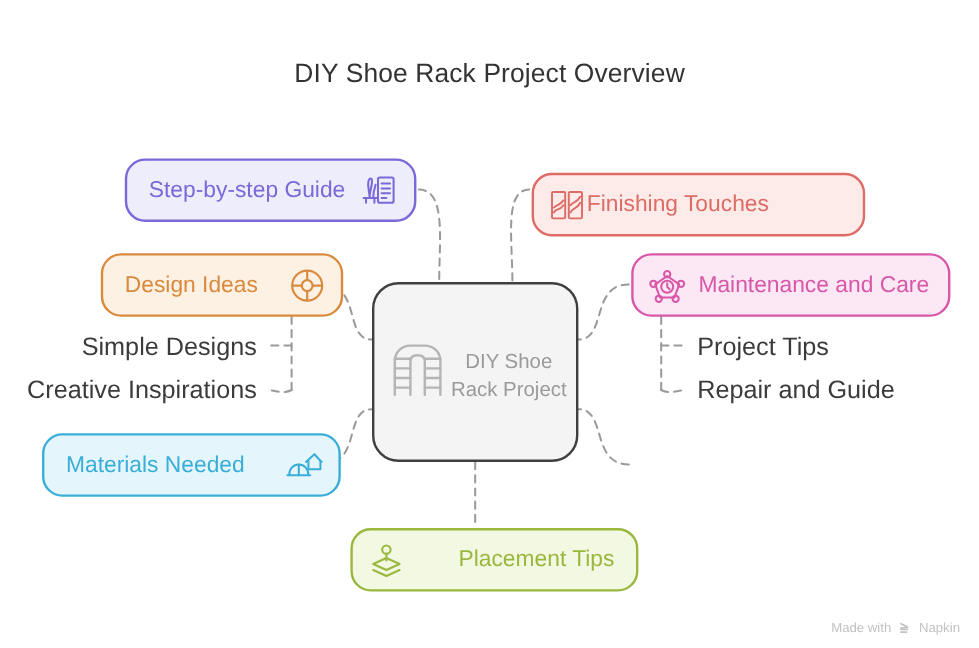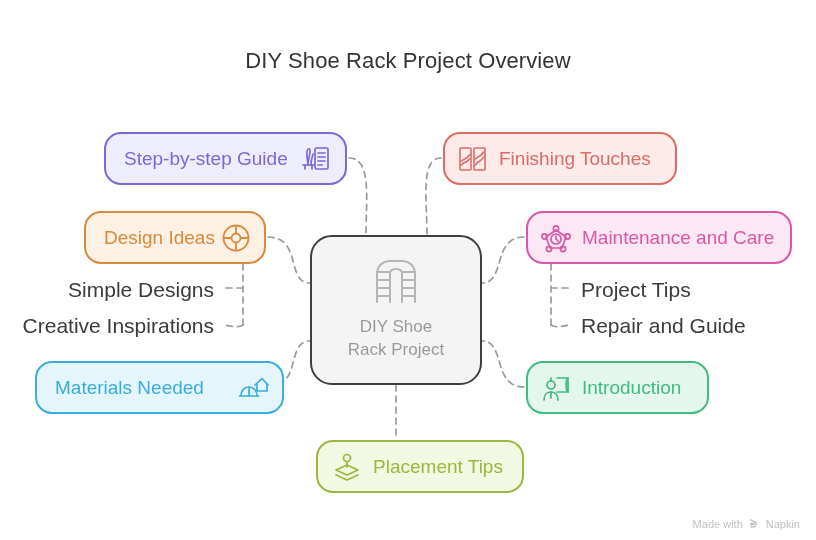--- a/index.html
+++ b/index.html
@@ -33,21 +33,21 @@
   .node .ic{display:flex;align-items:center;justify-content:center;flex:none;}
 
   
   #center-node{
     position:absolute;
     left:310px;top:235px;width:172px;height:150px;
     box-sizing:border-box;
     background:#f4f4f4;
     border:2px solid #3f3f3f;
     border-radius:22px;
-    display:flex;flex-direction:column;
+    display:flex;flex-direction:row;
     align-items:center;justify-content:center;
   }
   #center-node .ctext{
     margin-top:8px;
     text-align:center;
     font-size:17px;color:#9a9a9a;line-height:1.35;
   }
 
   .subitem{
     position:absolute;
@@ -122,21 +122,21 @@
         <rect x="16" y="5" width="13" height="21" rx="1.5"></rect>
         <path d="M19,10 H26 M19,14 H26 M19,18 H26 M19,22 H23"></path>
         <path d="M9,22 C9,16 7,13 8,8 C9,5 11,5 11,8 C11,13 9,16 9,22"></path>
         <path d="M12,22 C12,17 13,14 14,11"></path>
         <path d="M4,22 H15"></path>
         <path d="M6,22 L6,26 M13,22 L13,26"></path>
       </svg>
     </span>
   </div>
 
-  <div class="node" style="left:84px;top:211px;width:182px;height:53px;padding:0 12px 0 18px;
+  <div class="node" style="left:84px;top:211px;width:202px;height:53px;padding:0 12px 0 18px;
               background:#fdf1e4;border-color:#d98a3c;color:#d98a3c;justify-content:space-between;">
     <span class="lbl">Design Ideas</span>
     <span class="ic">
       <svg width="32" height="32" viewBox="0 0 32 32" fill="none" stroke="#d98a3c" stroke-width="1.8">
         <circle cx="16" cy="16" r="12.5"></circle>
         <circle cx="16" cy="16" r="4.5"></circle>
         <path d="M16,3.5 L16,11.5 M16,20.5 L16,28.5 M3.5,16 L11.5,16 M20.5,16 L28.5,16"></path>
       </svg>
     </span>
   </div>
@@ -148,35 +148,35 @@
       <svg width="32" height="32" viewBox="0 0 32 32" fill="none" stroke="#3aaed8" stroke-width="1.7" stroke-linecap="round" stroke-linejoin="round">
         <path d="M17,13 L24,6.5 L30,13"></path>
         <path d="M19,12 L19,19 H29 L29,12"></path>
         <path d="M3,24 C3,18.5 6.5,15 11,15 C15.5,15 19,18.5 19,24"></path>
         <path d="M11,15 L11,24"></path>
         <path d="M1.5,24 H20.5"></path>
       </svg>
     </span>
   </div>
 
-  <div class="node" style="left:292px;top:440px;width:208px;height:53px;padding:0 18px 0 12px;
-              background:#f2f8e1;border-color:#9ab83e;color:#9ab83e;justify-content:center;gap:10px;margin-left:24px;">
+  <div class="node" style="left:292px;top:440px;width:240px;height:53px;padding:0 18px 0 12px;
+              background:#f2f8e1;border-color:#9ab83e;color:#9ab83e;justify-content:space-between;gap:10px;">
     <span class="ic">
       <svg width="32" height="32" viewBox="0 0 32 32" fill="none" stroke="#9ab83e" stroke-width="1.7" stroke-linecap="round" stroke-linejoin="round">
         <circle cx="16" cy="7" r="3.5"></circle>
         <path d="M16,10.5 L16,16"></path>
         <path d="M16,14 L5,19 L16,24 L27,19 Z"></path>
         <path d="M5,24 L16,29 L27,24"></path>
       </svg>
     </span>
     <span class="lbl">Placement Tips</span>
   </div>
 
-  <div class="node" style="left:443px;top:132px;width:234px;height:53px;padding:0 18px 0 12px;
-              background:#fcebe9;border-color:#dd6b66;color:#dd6b66;justify-content:flex-start;gap:10px;">
+  <div class="node" style="left:443px;top:144px;width:278px;height:53px;padding:0 18px 0 12px;
+              background:#fcebe9;border-color:#dd6b66;color:#dd6b66;justify-content:flex-start;">
     <span class="ic">
       <svg width="32" height="32" viewBox="0 0 32 32" fill="none" stroke="#dd6b66" stroke-width="1.6" stroke-linecap="round" stroke-linejoin="round">
         <rect x="3" y="5" width="11" height="22" rx="1"></rect>
         <rect x="17" y="5" width="11" height="22" rx="1"></rect>
         <path d="M4.5,22 C7,18 9,21 12.5,16"></path>
         <path d="M4.5,18 C7.5,15 9,17 12.5,12"></path>
         <path d="M18.5,22 C21,17 23.5,20 26.5,14"></path>
         <path d="M18.5,16 C21.5,12 23,15 26.5,9"></path>
       </svg>
     </span>
@@ -193,34 +193,20 @@
         <circle cx="16" cy="6.5" r="2.6"></circle>
         <circle cx="27.5" cy="14.5" r="2.6"></circle>
         <circle cx="23" cy="27" r="2.6"></circle>
         <circle cx="9" cy="27" r="2.6"></circle>
         <circle cx="4.5" cy="14.5" r="2.6"></circle>
       </svg>
     </span>
     <span class="lbl">Maintenance and Care</span>
   </div>
 
-  <div class="node" style="left:526px;top:361px;width:183px;height:53px;padding:0 18px 0 12px;
-              background:#e4f7ed;border-color:#43ba82;color:#43ba82;justify-content:flex-start;gap:10px;">
-    <span class="ic">
-      <svg width="32" height="32" viewBox="0 0 32 32" fill="none" stroke="#43ba82" stroke-width="1.7" stroke-linecap="round" stroke-linejoin="round">
-        <path d="M17,6 H28 V20 H17"></path>
-        <path d="M28,6 C25.5,7.5 25.5,18.5 28,20"></path>
-        <circle cx="11" cy="13" r="4"></circle>
-        <path d="M11,9 L11,6"></path>
-        <path d="M4,28 C4,23 7,20 11,20 C15,20 18,23 18,28"></path>
-        <path d="M11,20 L11,26"></path>
-      </svg>
-    </span>
-    <span class="lbl">Introduction</span>
-  </div>
 
   <div class="subitem left" style="left:0px;top:278px;width:214px;">
     <span>Simple Designs</span>
   </div>
   <div class="subitem left" style="left:0px;top:314px;width:214px;">
     <span>Creative Inspirations</span>
   </div>
 
   <div class="subitem right" style="left:581px;top:278px;width:230px;">
     <span>Project Tips</span>

